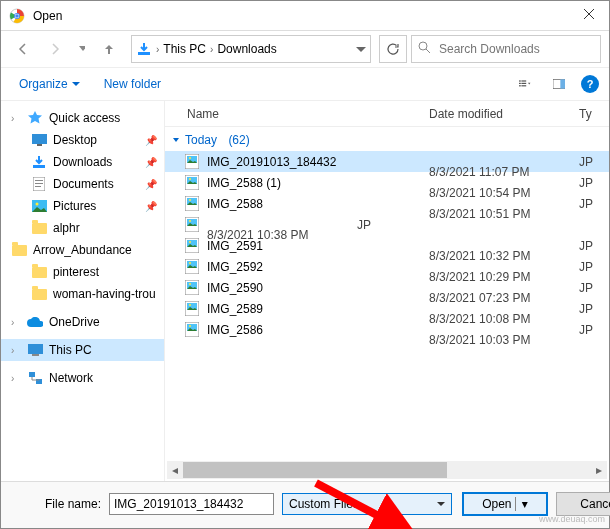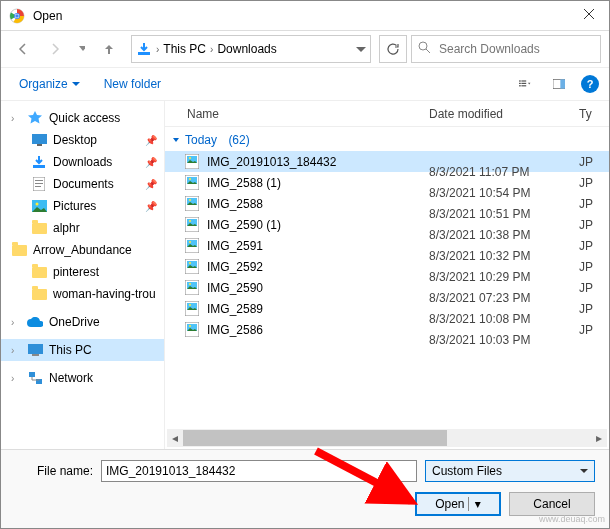--- a/index.html
+++ b/index.html
@@ -46,21 +46,21 @@
 .rows { flex: 1; overflow: hidden; }
 .row { height: 21px; display: flex; align-items: center; padding-left: 20px; }
 .row.sel { background: #cce8ff; }
 .row .file-icon { width: 16px; height: 16px; margin-right: 6px; }
 .row .rname { flex: 1; }
 .row .rdate { width: 150px; color: #444; margin-top: 20px; }
 .row .rtype { width: 30px; color: #444; }
 .hscroll { height: 18px; background: #f0f0f0; display: flex; align-items: center; margin: 2px; }
 .hscroll .thumb { height: 16px; background: #c2c2c2; }
 
-.footer { padding: 10px 14px 12px 12px; display: flex; flex-direction: column; gap: 10px; background: #f9f9f9; position: relative; }
+.footer { padding: 10px 14px 12px 20px; display: flex; flex-direction: row; gap: 10px; background: #f9f9f9; position: relative; }
 .fn-row { display: flex; align-items: center; gap: 8px; }
 .fn-label { width: 80px; text-align: right; }
 .fn-input { flex: 1; height: 22px; border: 1px solid #888; padding: 0 4px; background: #fff; }
 .type-sel { width: 170px; height: 22px; border: 1px solid #0078d7; background: #e5f1fb; display: flex; align-items: center; padding: 0 6px; justify-content: space-between; }
 .btn-row { display: flex; justify-content: flex-end; gap: 8px; }
 .btn { width: 86px; height: 24px; border: 1px solid #adadad; background: #e1e1e1; display: flex; align-items: center; justify-content: center; }
 .btn.primary { border: 2px solid #0078d7; background: #e5f1fb; }
 
 .red-arrow { position: absolute; pointer-events: none; }
 .watermark { position: absolute; right: 4px; bottom: 4px; font-size: 9px; color: #bbb; }
@@ -327,21 +327,20 @@
             <span class="rdate">8/3/2021 10:51 PM</span>
             <span class="rtype">JP</span>
           </div>
           <div class="row">
             <span class="file-icon"><svg width="14" height="15" viewBox="0 0 14 15">
                 <rect width="14" height="15" fill="#fff" stroke="#888"></rect>
                 <rect x="2" y="2" width="10" height="7" fill="#4fc3f7"></rect>
                 <circle cx="5" cy="4" r="1" fill="#ffeb3b"></circle>
                 <path d="M2 9l3-3 3 2 2-1 2 2v0H2z" fill="#2e7d32"></path>
               </svg></span>
-            <span class="rname">IMG_2590 (1)</span>
             <span class="rdate">8/3/2021 10:38 PM</span>
             <span class="rtype">JP</span>
           </div>
           <div class="row">
             <span class="file-icon"><svg width="14" height="15" viewBox="0 0 14 15">
                 <rect width="14" height="15" fill="#fff" stroke="#888"></rect>
                 <rect x="2" y="2" width="10" height="7" fill="#4fc3f7"></rect>
                 <circle cx="5" cy="4" r="1" fill="#ffeb3b"></circle>
                 <path d="M2 9l3-3 3 2 2-1 2 2v0H2z" fill="#2e7d32"></path>
               </svg></span>

